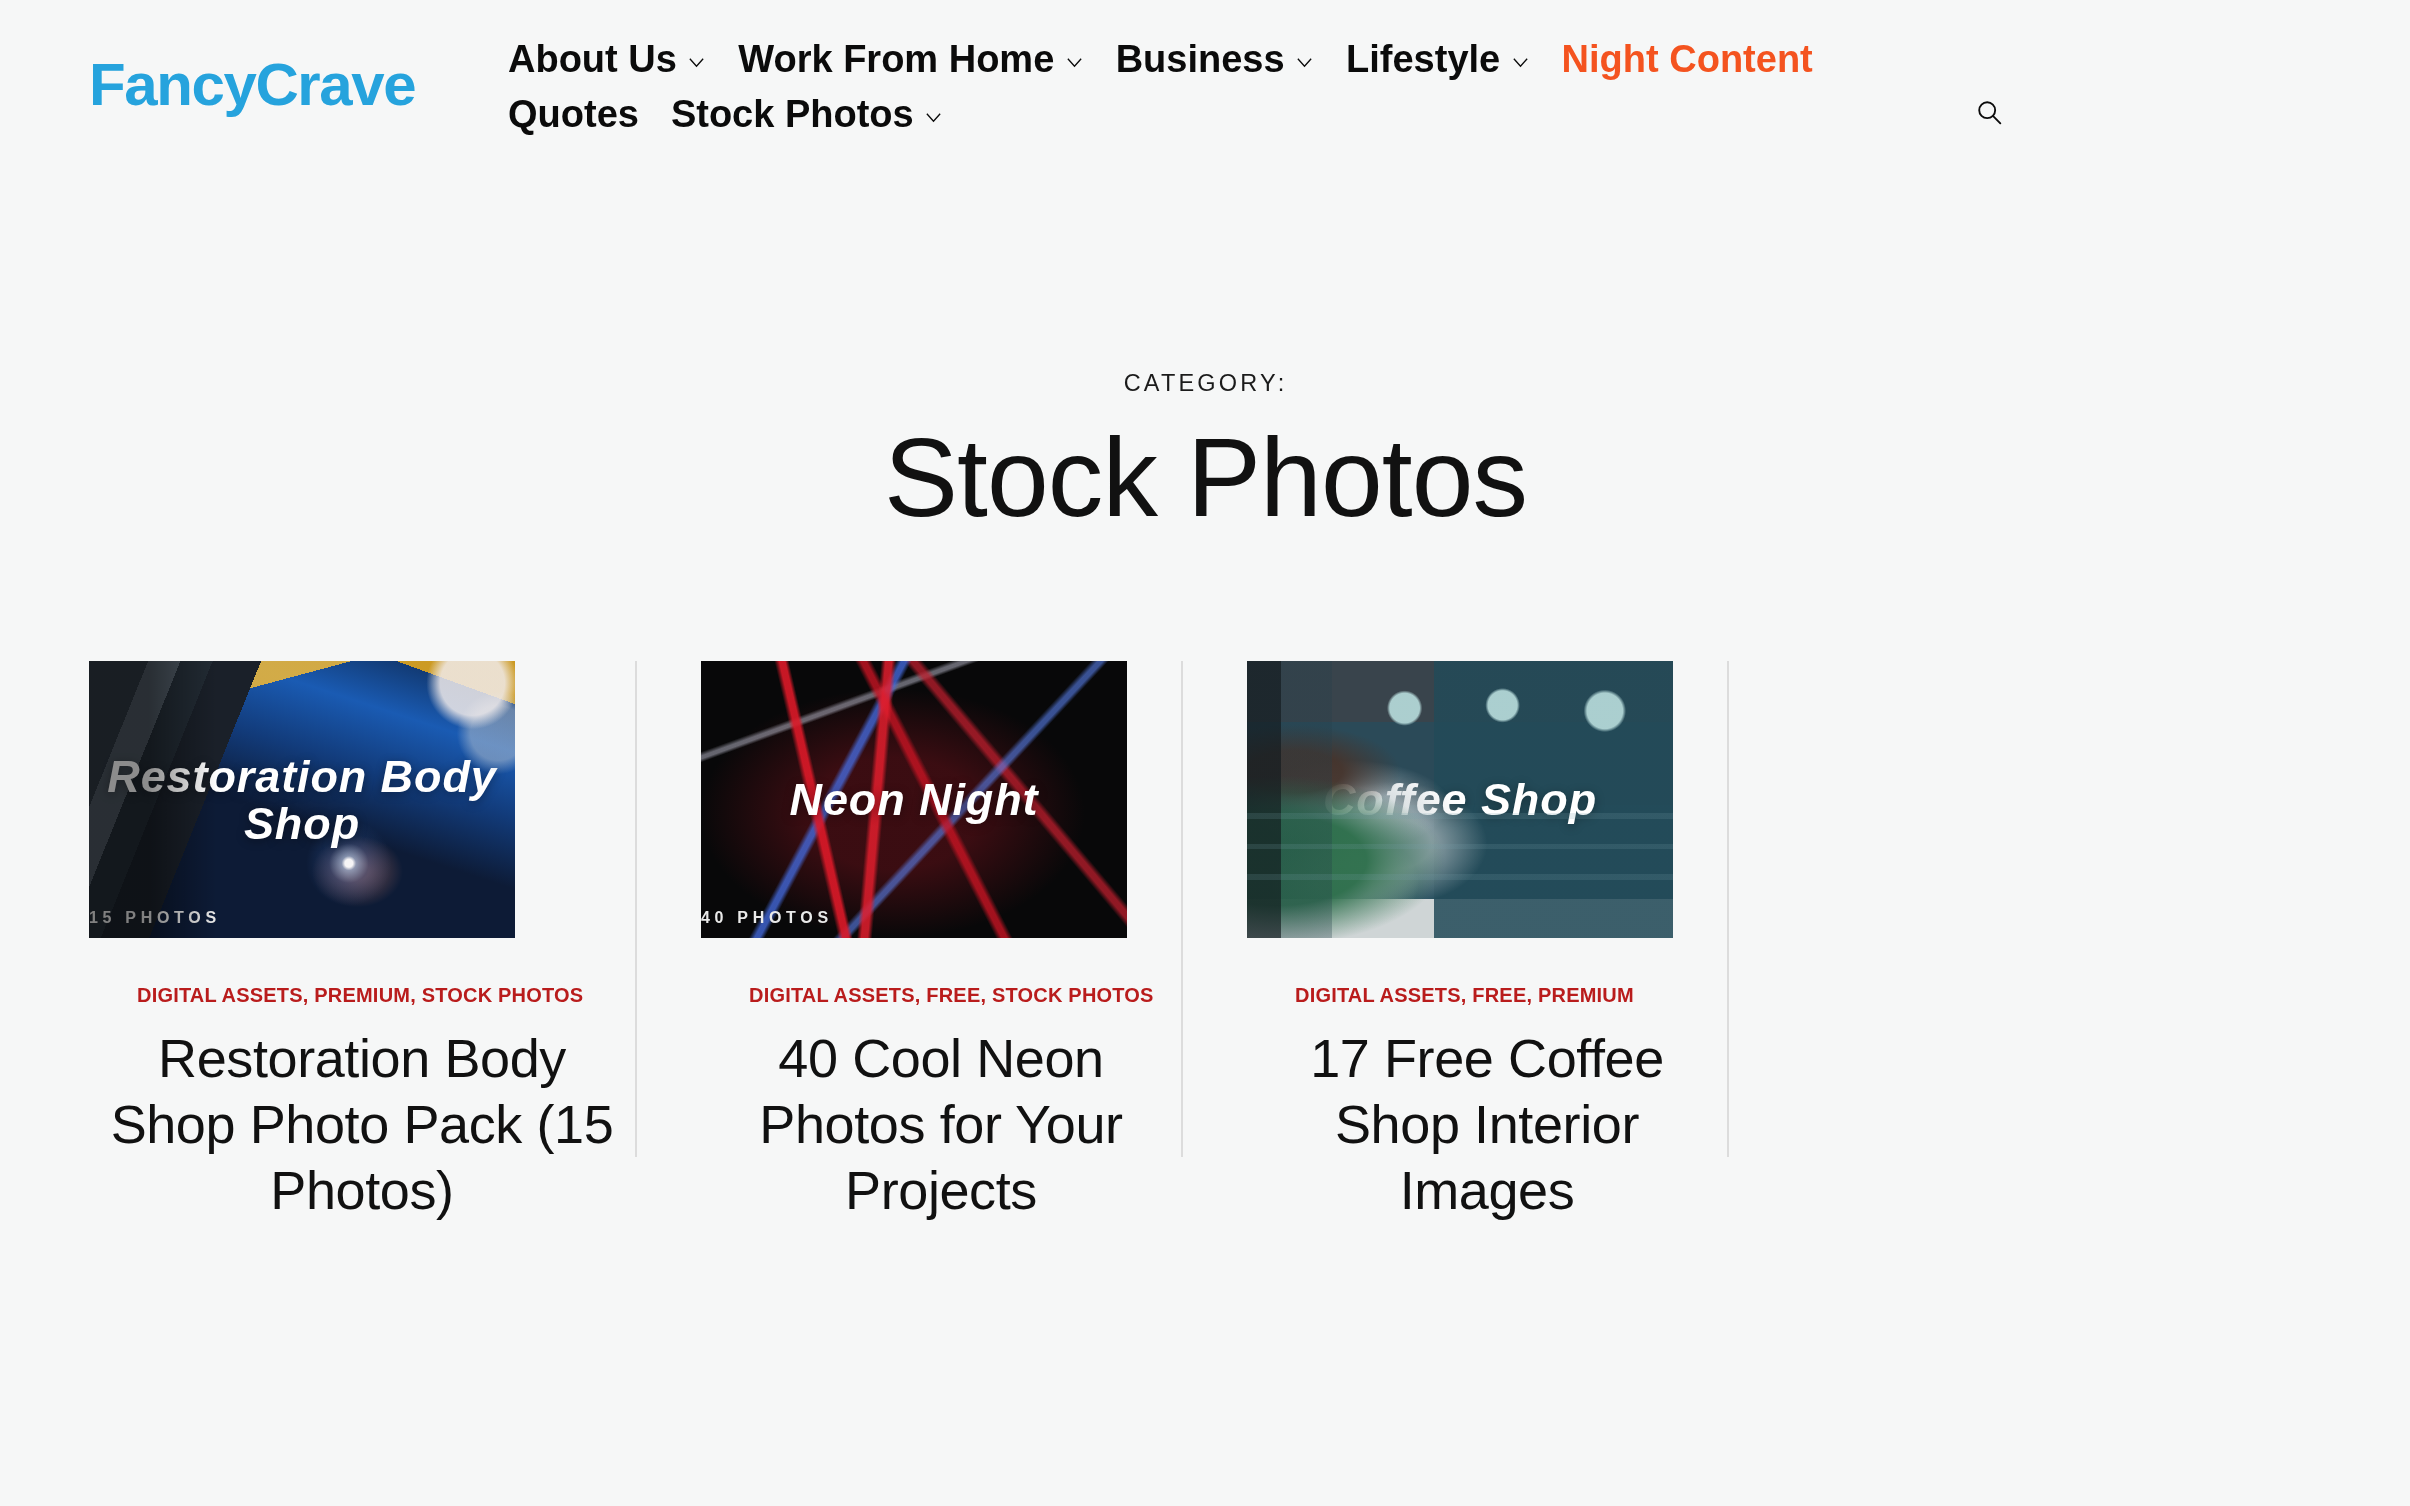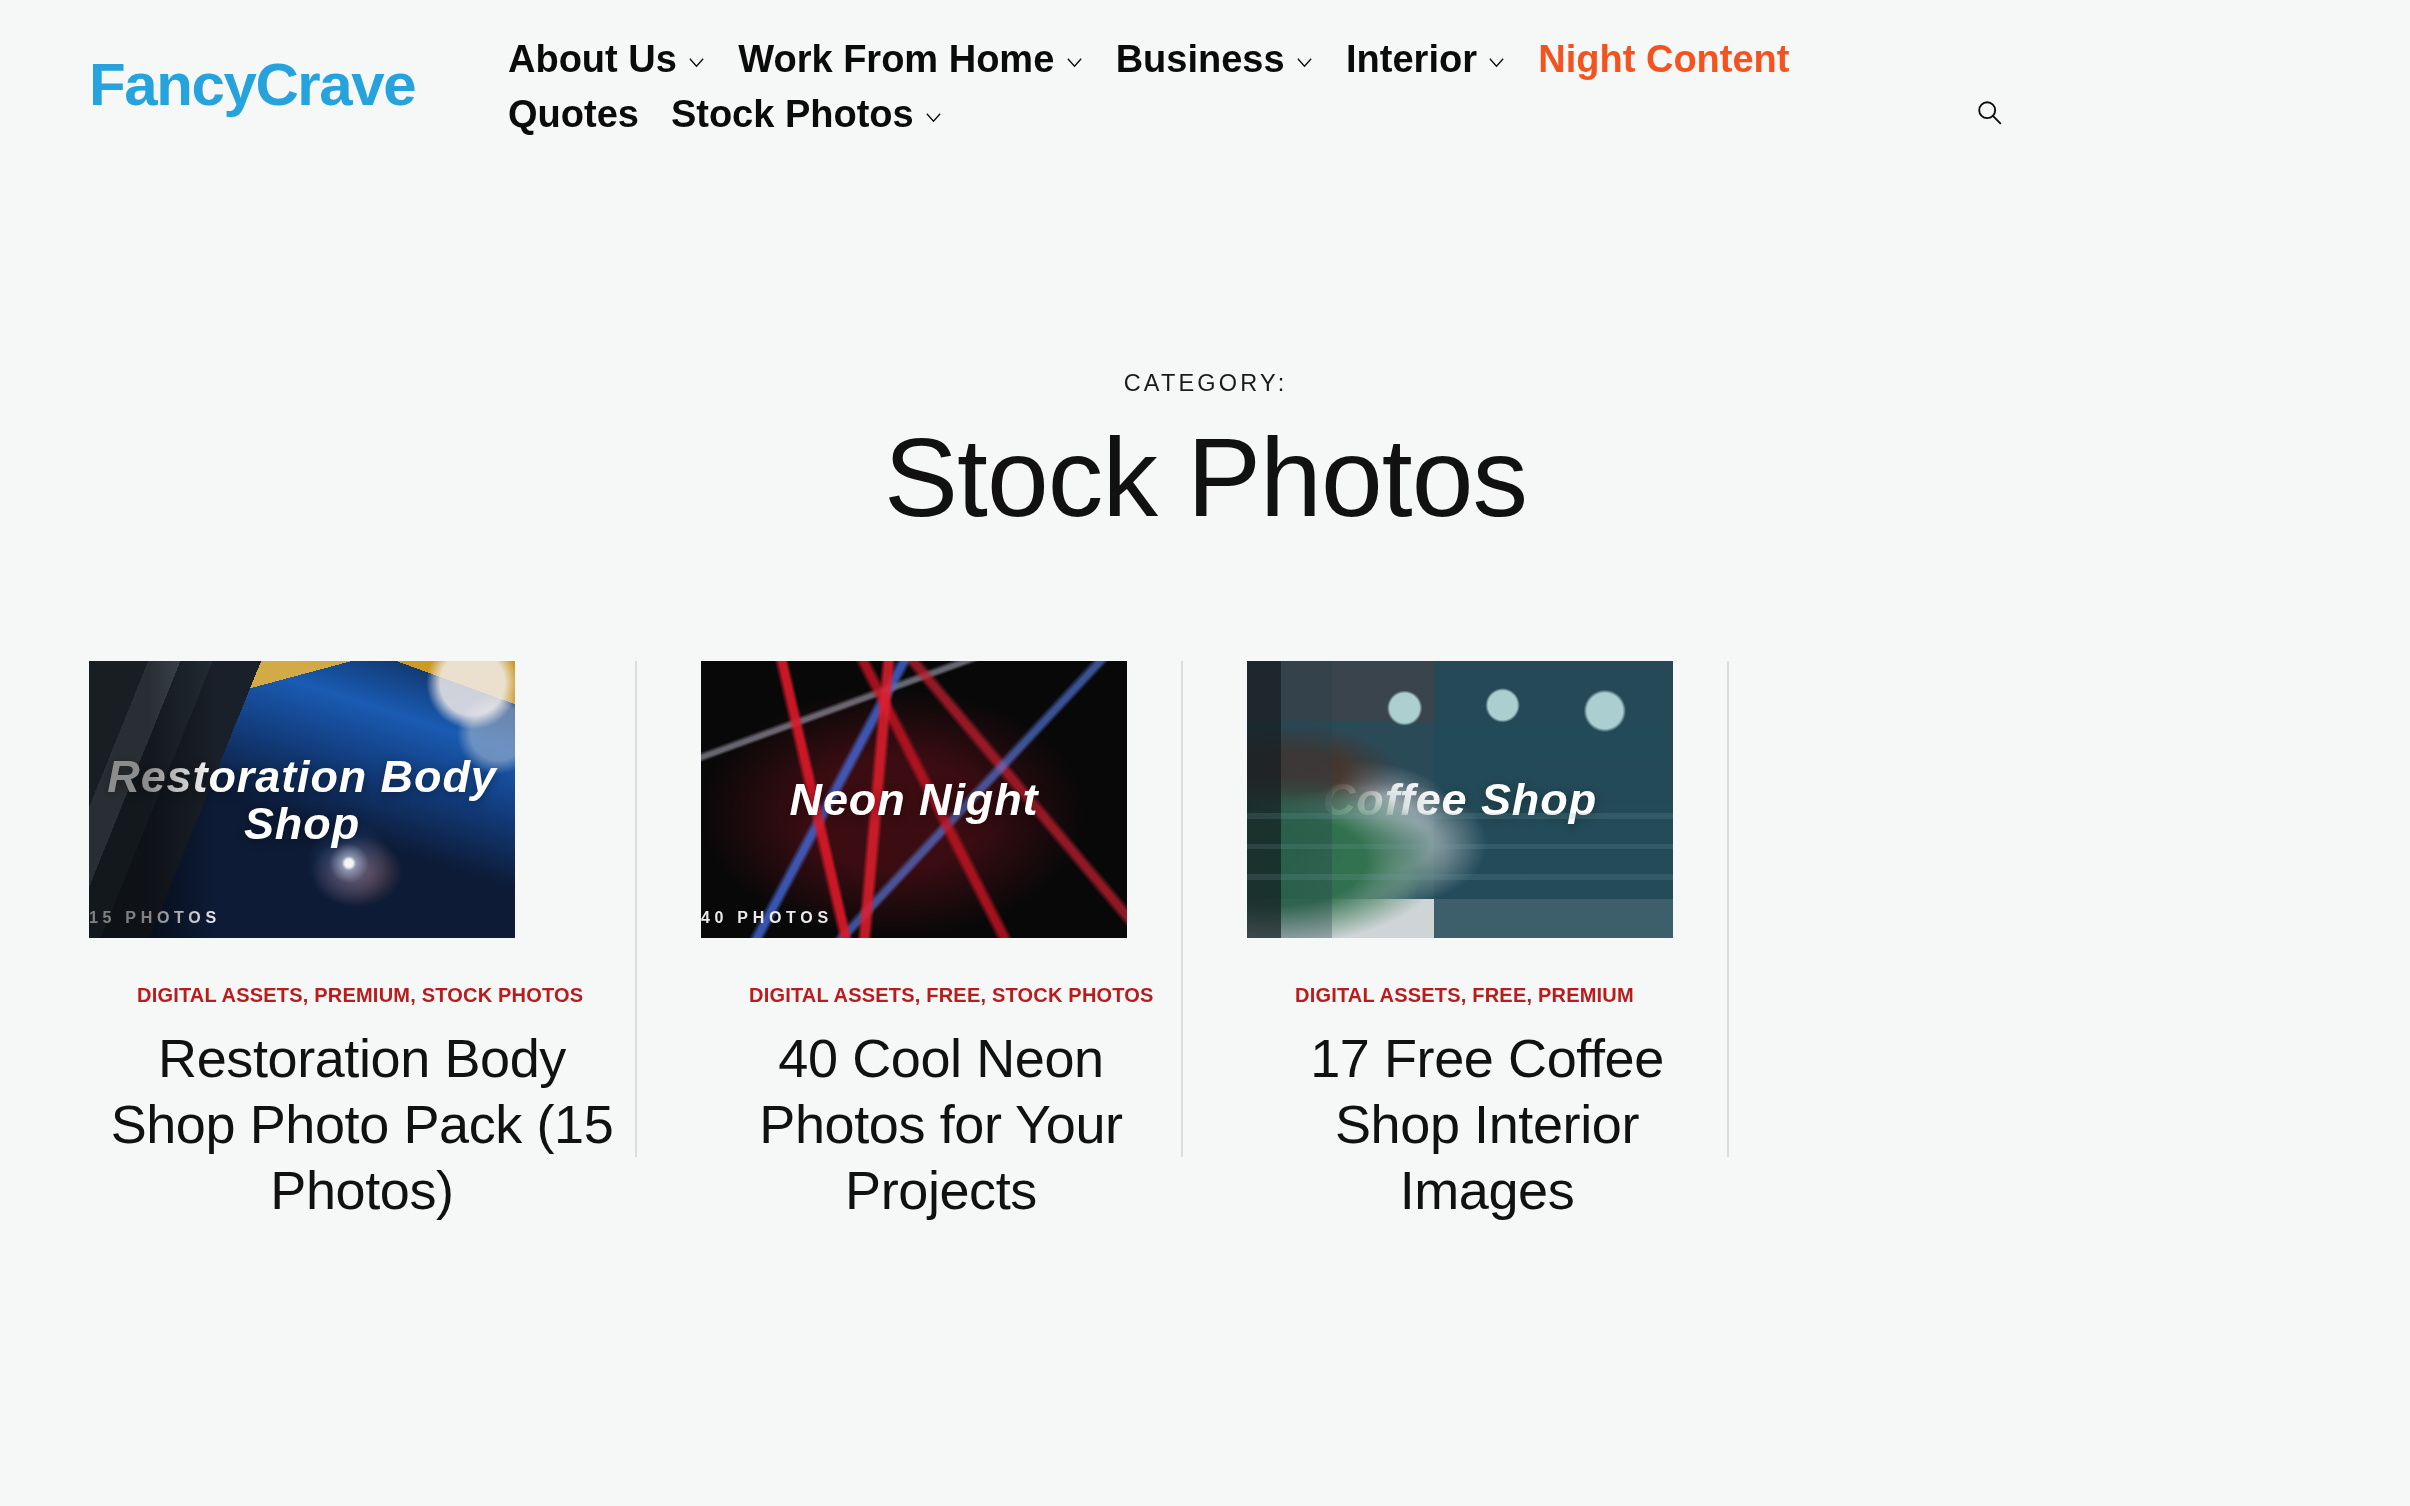--- a/index.html
+++ b/index.html
@@ -275,21 +275,21 @@
       </a>
       <a class="nav-item" href="#">
         <span>Business</span>
         <span class="chev">
           <svg viewBox="0 0 20 20">
               <path d="M3 6 L10 14 L17 6" fill="none" stroke="#0b0b0b" stroke-width="1.4"></path>
             </svg>
         </span>
       </a>
       <a class="nav-item" href="#">
-        <span>Interior</span>
+        <span>Lifestyle</span>
         <span class="chev">
           <svg viewBox="0 0 20 20">
               <path d="M3 6 L10 14 L17 6" fill="none" stroke="#0b0b0b" stroke-width="1.4"></path>
             </svg>
         </span>
       </a>
       <a class="nav-item accent" href="#">
         <span>Night Content</span>
       </a>
     </div>

